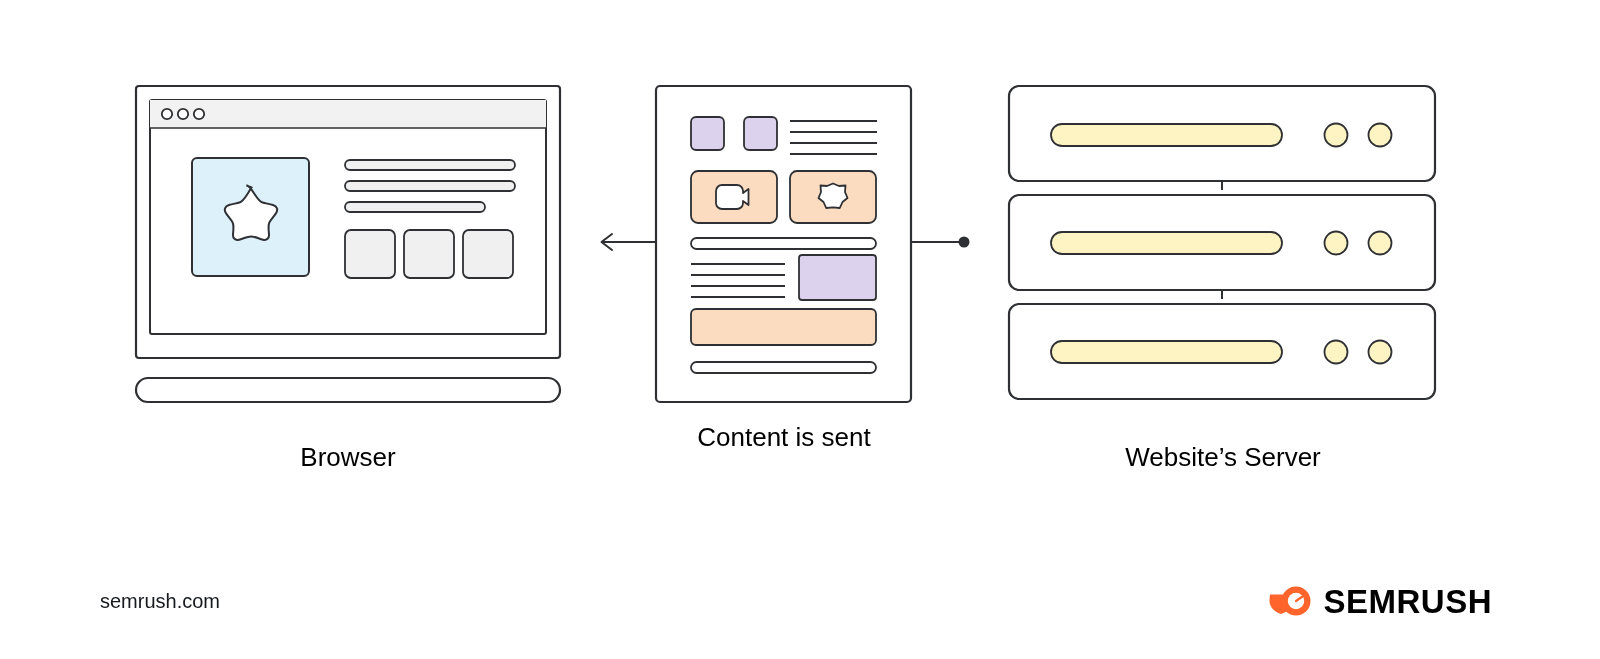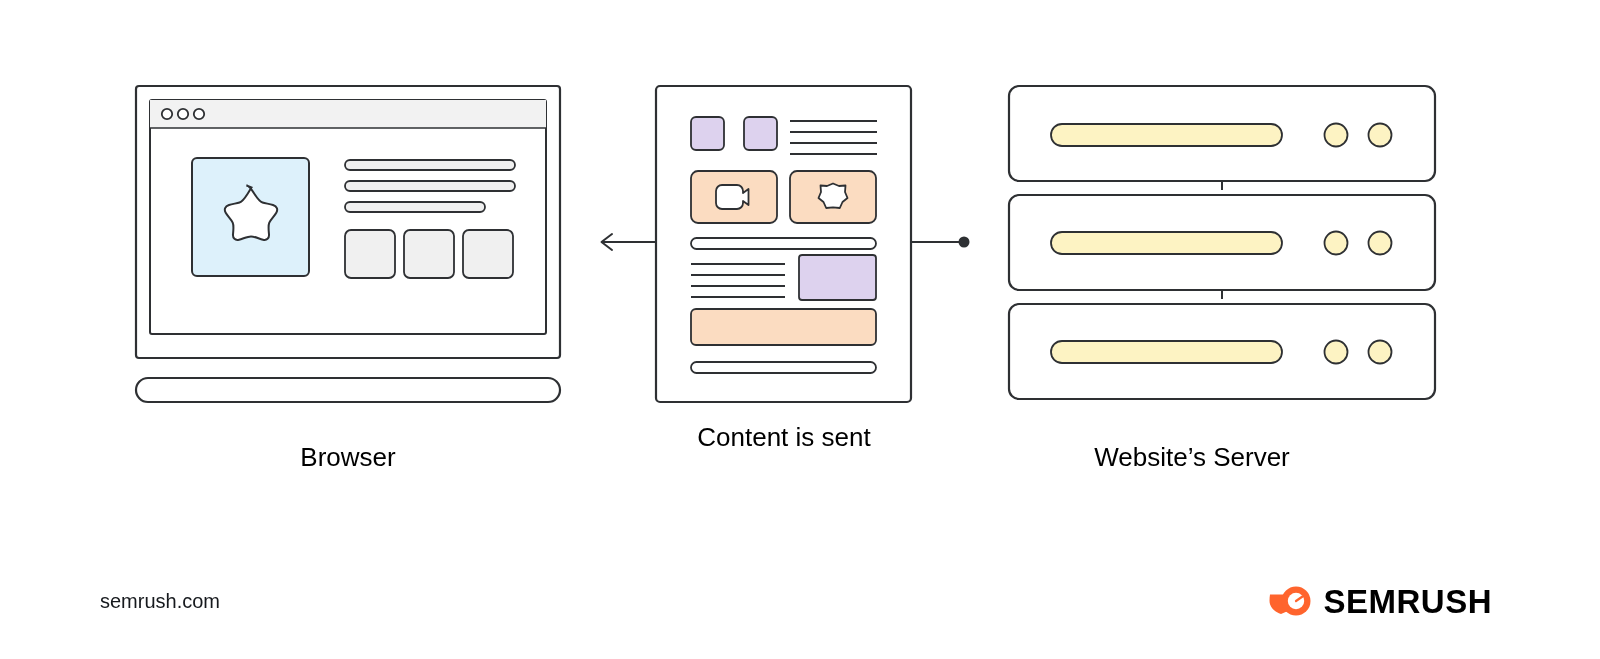--- a/index.html
+++ b/index.html
@@ -24,21 +24,21 @@
     position: absolute;
     font-family: "Liberation Sans", sans-serif;
     font-size: 26px;
     color: #000000;
     text-align: center;
     white-space: nowrap;
     line-height: 1;
   }
   #label-browser { left: 148px; top: 444px; width: 400px; }
   #label-content { left: 584px; top: 424px; width: 400px; }
-  #label-server  { left: 992px; top: 444px; width: 400px; }
+  #label-server  { left: 1023px; top: 444px; width: 400px; }
 
   #footer-url {
     position: absolute;
     left: 100px;
     top: 591px;
     font-size: 20px;
     color: #16191d;
     white-space: nowrap;
     line-height: 1;
   }

